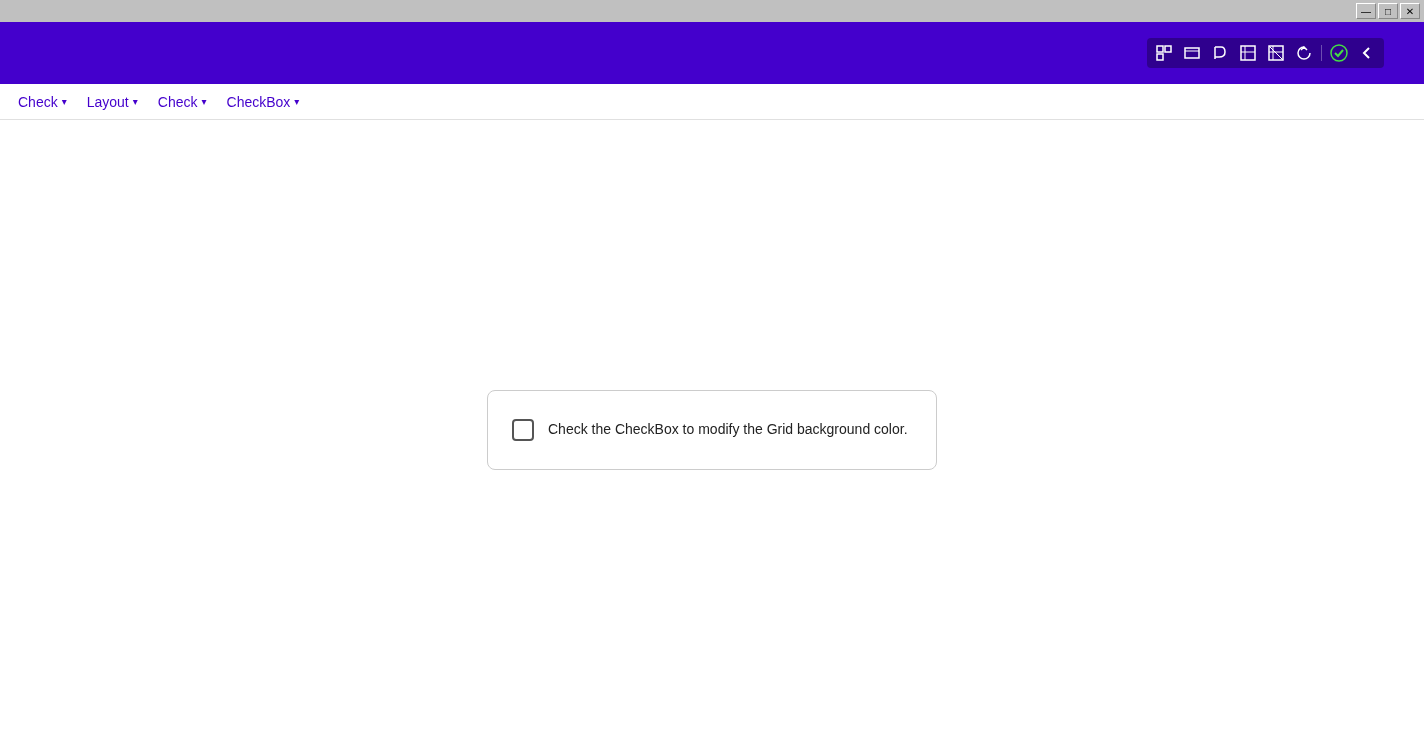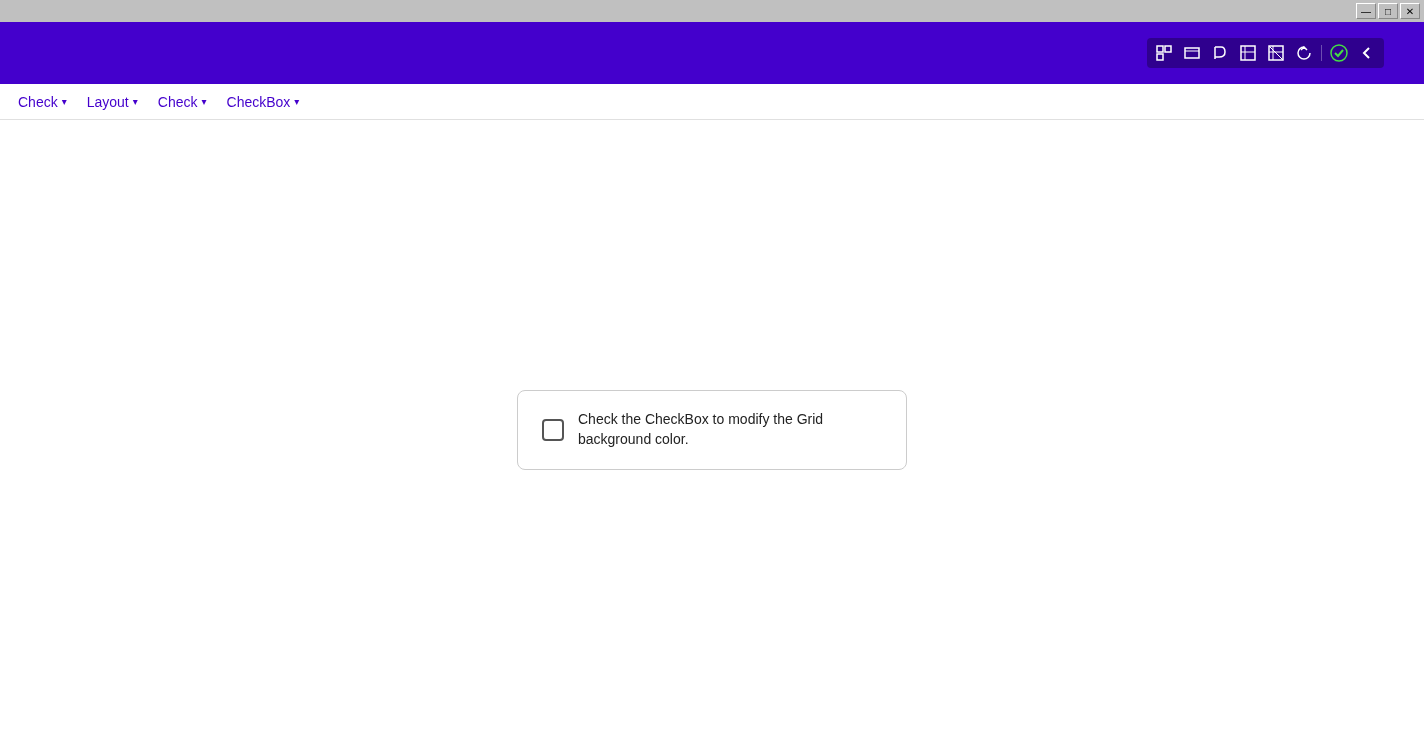--- a/index.html
+++ b/index.html
@@ -125,21 +125,21 @@
       width: 100%;
       height: calc(740px - 22px - 62px - 36px);
       background: #ffffff;
       display: flex;
       align-items: center;
       justify-content: center;
     }
 
     
     .checkbox-card {
-      width: 390px;
+      width: 450px;
       min-height: 80px;
       border: 1px solid #cccccc;
       border-radius: 8px;
       display: flex;
       align-items: center;
       padding: 19px 24px;
       gap: 14px;
       background: #ffffff;
     }
 

